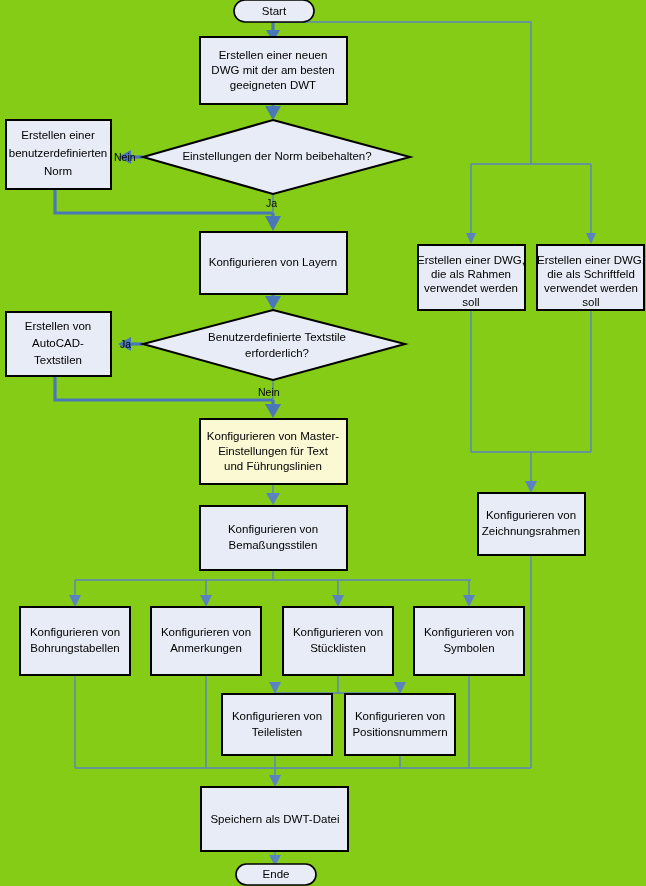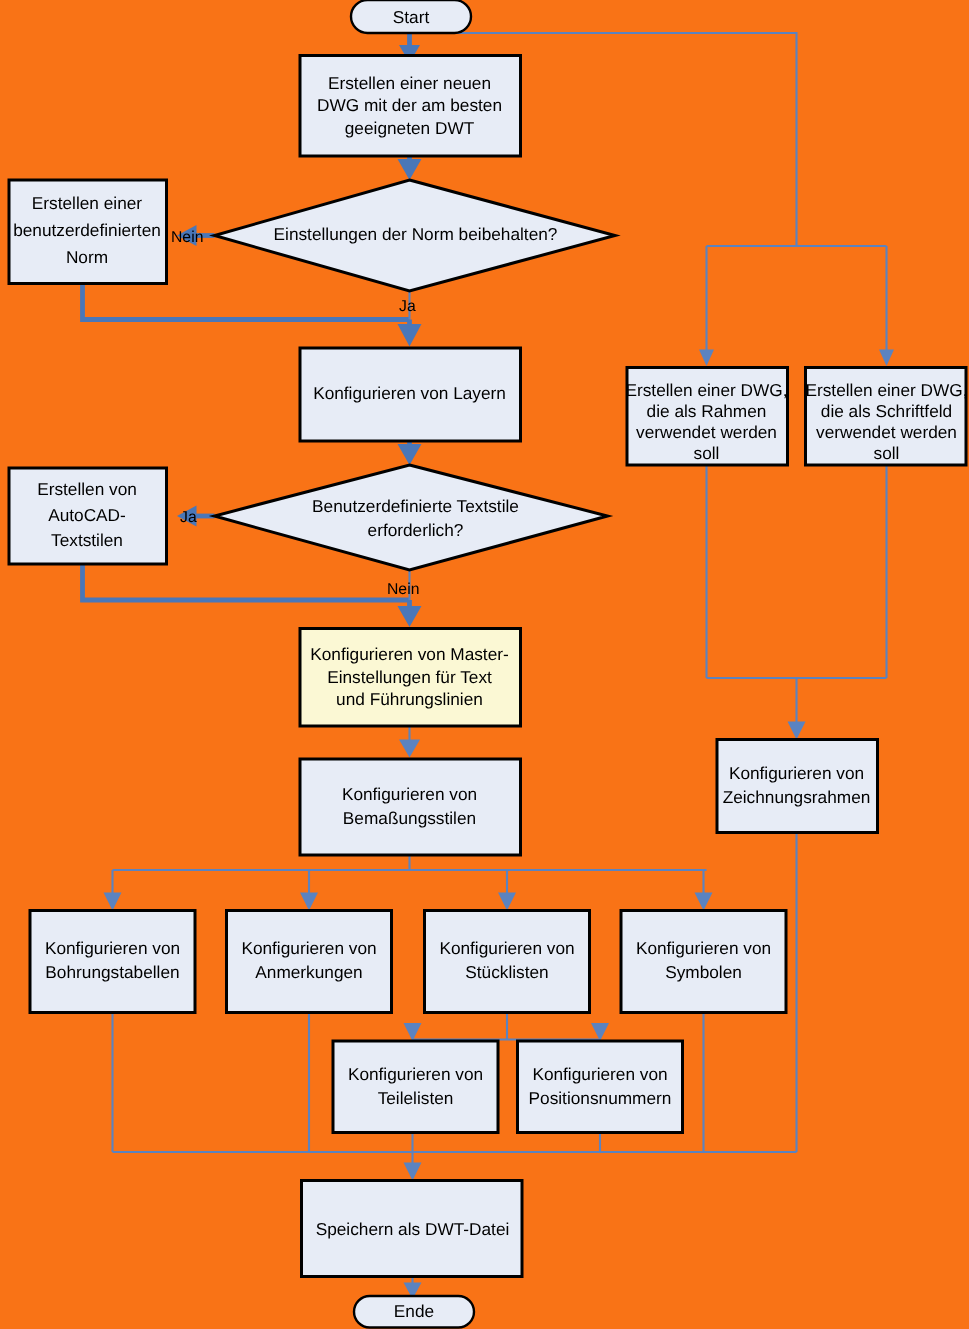--- a/index.html
+++ b/index.html
@@ -4,21 +4,21 @@
 <style>
   html, body {
     margin: 0;
     padding: 0;
     background: #ffffff;
   }
   #flowchart-root {
     position: relative;
     width: 646px;
     height: 886px;
-    background: #f97316;
+    background: #84cc16;
     font-family: "Liberation Sans", sans-serif;
     overflow: hidden;
   }
   svg#chart-svg {
     display: block;
     width: 646px;
     height: 886px;
   }
   .node-shape {
     fill: #e7ecf6;

